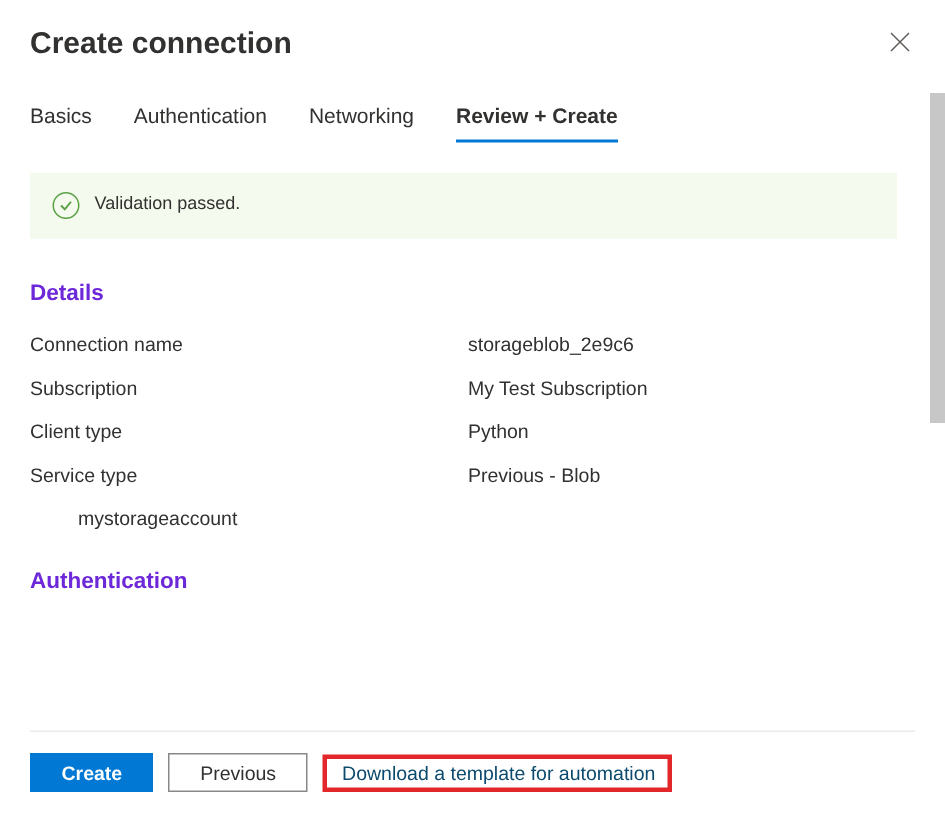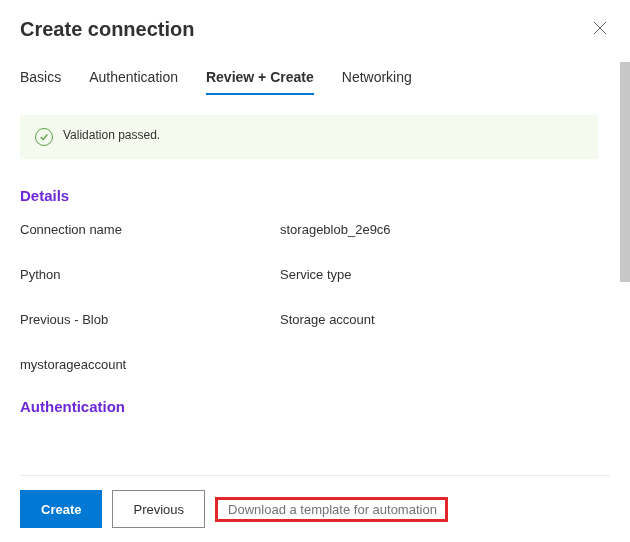--- a/index.html
+++ b/index.html
@@ -85,51 +85,51 @@
     .validation-text { font-size: 12px; color: #323130; }
     .section-title {
       font-size: 15px;
       font-weight: 600;
       color: #6d28d9;
       margin-bottom: 18px;
     }
     .details-grid {
       display: grid;
       grid-template-columns: 260px 1fr;
-      row-gap: 30px;
+      row-gap: 14px;
       margin-bottom: 26px;
     }
     .detail-label { font-size: 13px; color: #323130; }
-    .detail-value { font-size: 13px; color: #323130; }
+    .detail-value { font-size: 13px; color: #323130; margin-left: 32px; }
     .footer {
       border-top: 1px solid #edebe9;
       padding: 14px 0;
       display: flex;
       align-items: center;
       gap: 10px;
       background: #ffffff;
     }
     .btn {
-      height: 38px;
+      height: 26px;
       padding: 0 20px;
       font-size: 13px;
       border: 1px solid #8a8886;
       background: #ffffff;
       color: #323130;
       cursor: pointer;
       font-family: inherit;
     }
     .btn-primary {
       background: #0078d4;
       border-color: #0078d4;
       color: #ffffff;
       font-weight: 600;
     }
     .download-link {
-      color: #737373;
+      color: #0c4a6e;
       font-size: 13px;
       cursor: pointer;
       margin-left: 6px;
     }
     .highlight-box {
       border: 3px solid #e3262a;
       padding: 2px 8px 2px 4px;
       display: inline-block;
     }
     .scrollbar-track {
@@ -158,47 +158,49 @@
     <div class="close-btn">
       <svg width="14" height="14" viewBox="0 0 14 14">
         <path d="M1 1 L13 13 M13 1 L1 13" stroke="#605e5c" stroke-width="1" fill="none"></path>
       </svg>
     </div>
   </div>
 
   <div class="tabs">
     <div class="tab">Basics</div>
     <div class="tab">Authentication</div>
+    <div class="tab">Networking</div>
     <div class="tab active">Review + Create</div>
-    <div class="tab">Networking</div>
   </div>
 
   <div class="content-scroll">
     <div class="validation-banner">
       <div class="validation-icon">
         <svg viewBox="0 0 12 12">
             <path d="M2 6 L5 9 L10 3" stroke="#5aa146" stroke-width="1.5" fill="none"></path>
           </svg>
       </div>
       <div class="validation-text">Validation passed.</div>
     </div>
 
     <div class="section-title">Details</div>
 
     <div class="details-grid">
       <div class="detail-label">Connection name</div>
       <div class="detail-value">storageblob_2e9c6</div>
 
-
+      <div class="detail-label">Subscription</div>
+      <div class="detail-value">My Test Subscription</div>
+
+      <div class="detail-label">Client type</div>
       <div class="detail-value">Python</div>
 
       <div class="detail-label">Service type</div>
       <div class="detail-value">Previous - Blob</div>
 
-      <div class="detail-label">Storage account</div>
       <div class="detail-value">mystorageaccount</div>
     </div>
 
     <div class="section-title">Authentication</div>
   </div>
 
   <div class="footer">
     <button class="btn btn-primary">Create</button>
     <button class="btn">Previous</button>
     <span class="highlight-box">

